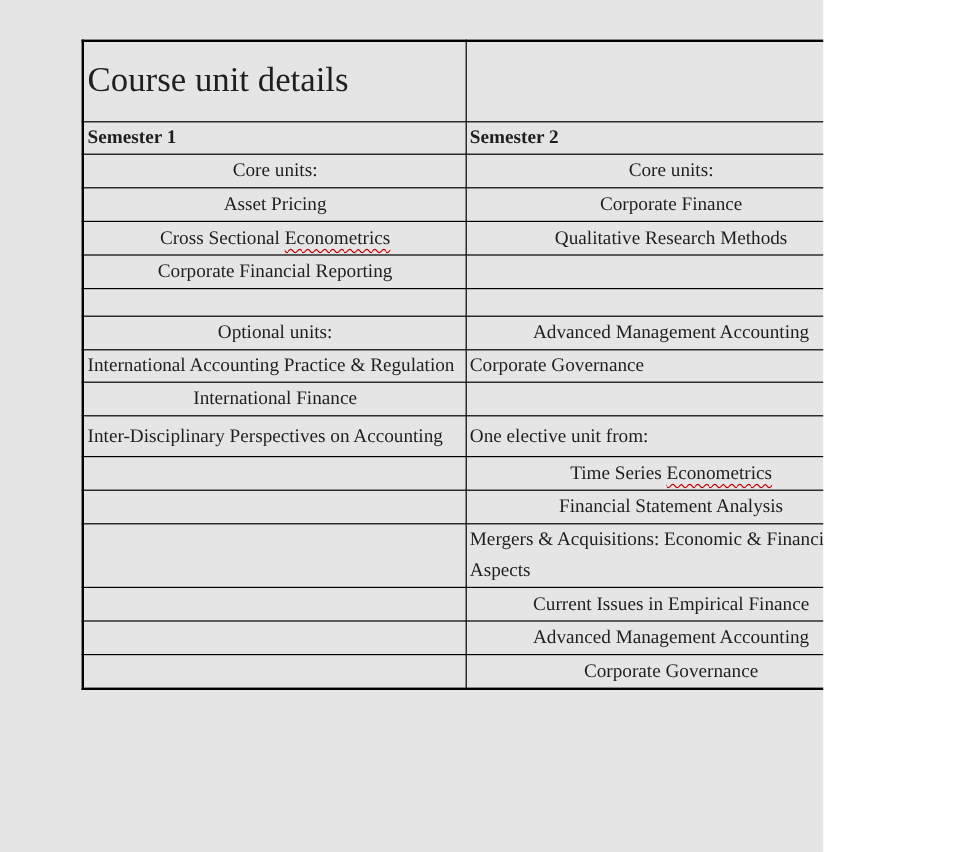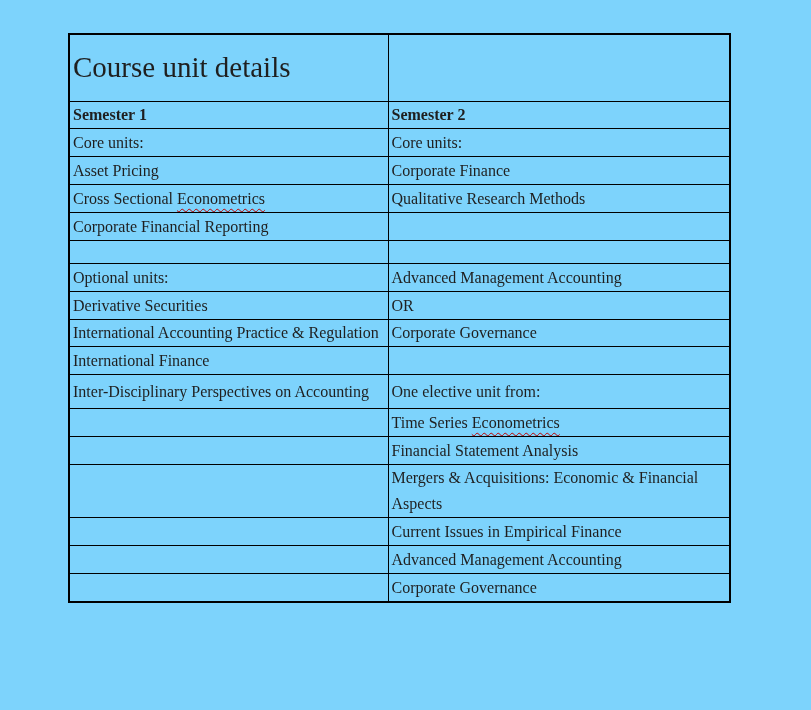--- a/index.html
+++ b/index.html
@@ -1,37 +1,37 @@
 <!DOCTYPE html>
 <html style="--squiggle: #c00000;"><head>
 <meta charset="utf-8">
 <style>
   html,body{margin:0;padding:0;background:#ffffff;}
   body{font-family:"Liberation Serif","DejaVu Serif",serif;color:#1f1f1f;}
-  .page{position:relative;width:811px;height:710px;background:#7dd3fc;overflow:hidden;}
+  .page{position:relative;width:686px;height:710px;background:#e5e5e5;overflow:hidden;}
   table.course-table{
     position:absolute;left:68px;top:33px;width:661px;
     border-collapse:collapse;table-layout:fixed;
     border:2px solid #000000;
   }
   col.c1{width:319px;}
   col.c2{width:342px;}
   td{
     border:1px solid #000000;
     vertical-align:middle;
     padding:0 2px 0 3px;
     font-size:16px;
     line-height:26px;
     overflow:hidden;
     word-wrap:break-word;
   }
   tr.r-title td{height:66px;}
   .doc-title{font-size:29px;line-height:1.1;letter-spacing:0px;}
   tr.r-header td{height:25px;font-weight:bold;margin-left:28px;}
-  tr.r-std td{height:27px;}
+  tr.r-std td{height:27px;text-align:center;}
   tr.r-short td{height:22px;}
   tr.r-tall td{height:33px;}
   .misspelled{
     text-decoration-line:underline;
     text-decoration-style:wavy;
     text-decoration-color:var(--squiggle,#c00000);
     text-decoration-thickness:1px;
     text-underline-offset:4px;
     text-decoration-skip-ink:none;
   }
@@ -83,24 +83,20 @@
       <td></td>
       <td></td>
     </tr>
 
     <tr class="r-std">
       <td>Optional units:</td>
       <td>Advanced Management Accounting</td>
     </tr>
 
 
-    <tr class="r-std">
-      <td>Derivative Securities</td>
-      <td>OR</td>
-    </tr>
 
     <tr>
       <td>International Accounting Practice &amp; Regulation</td>
       <td>Corporate Governance</td>
     </tr>
 
     <tr class="r-std">
       <td>International Finance</td>
       <td></td>
     </tr>

